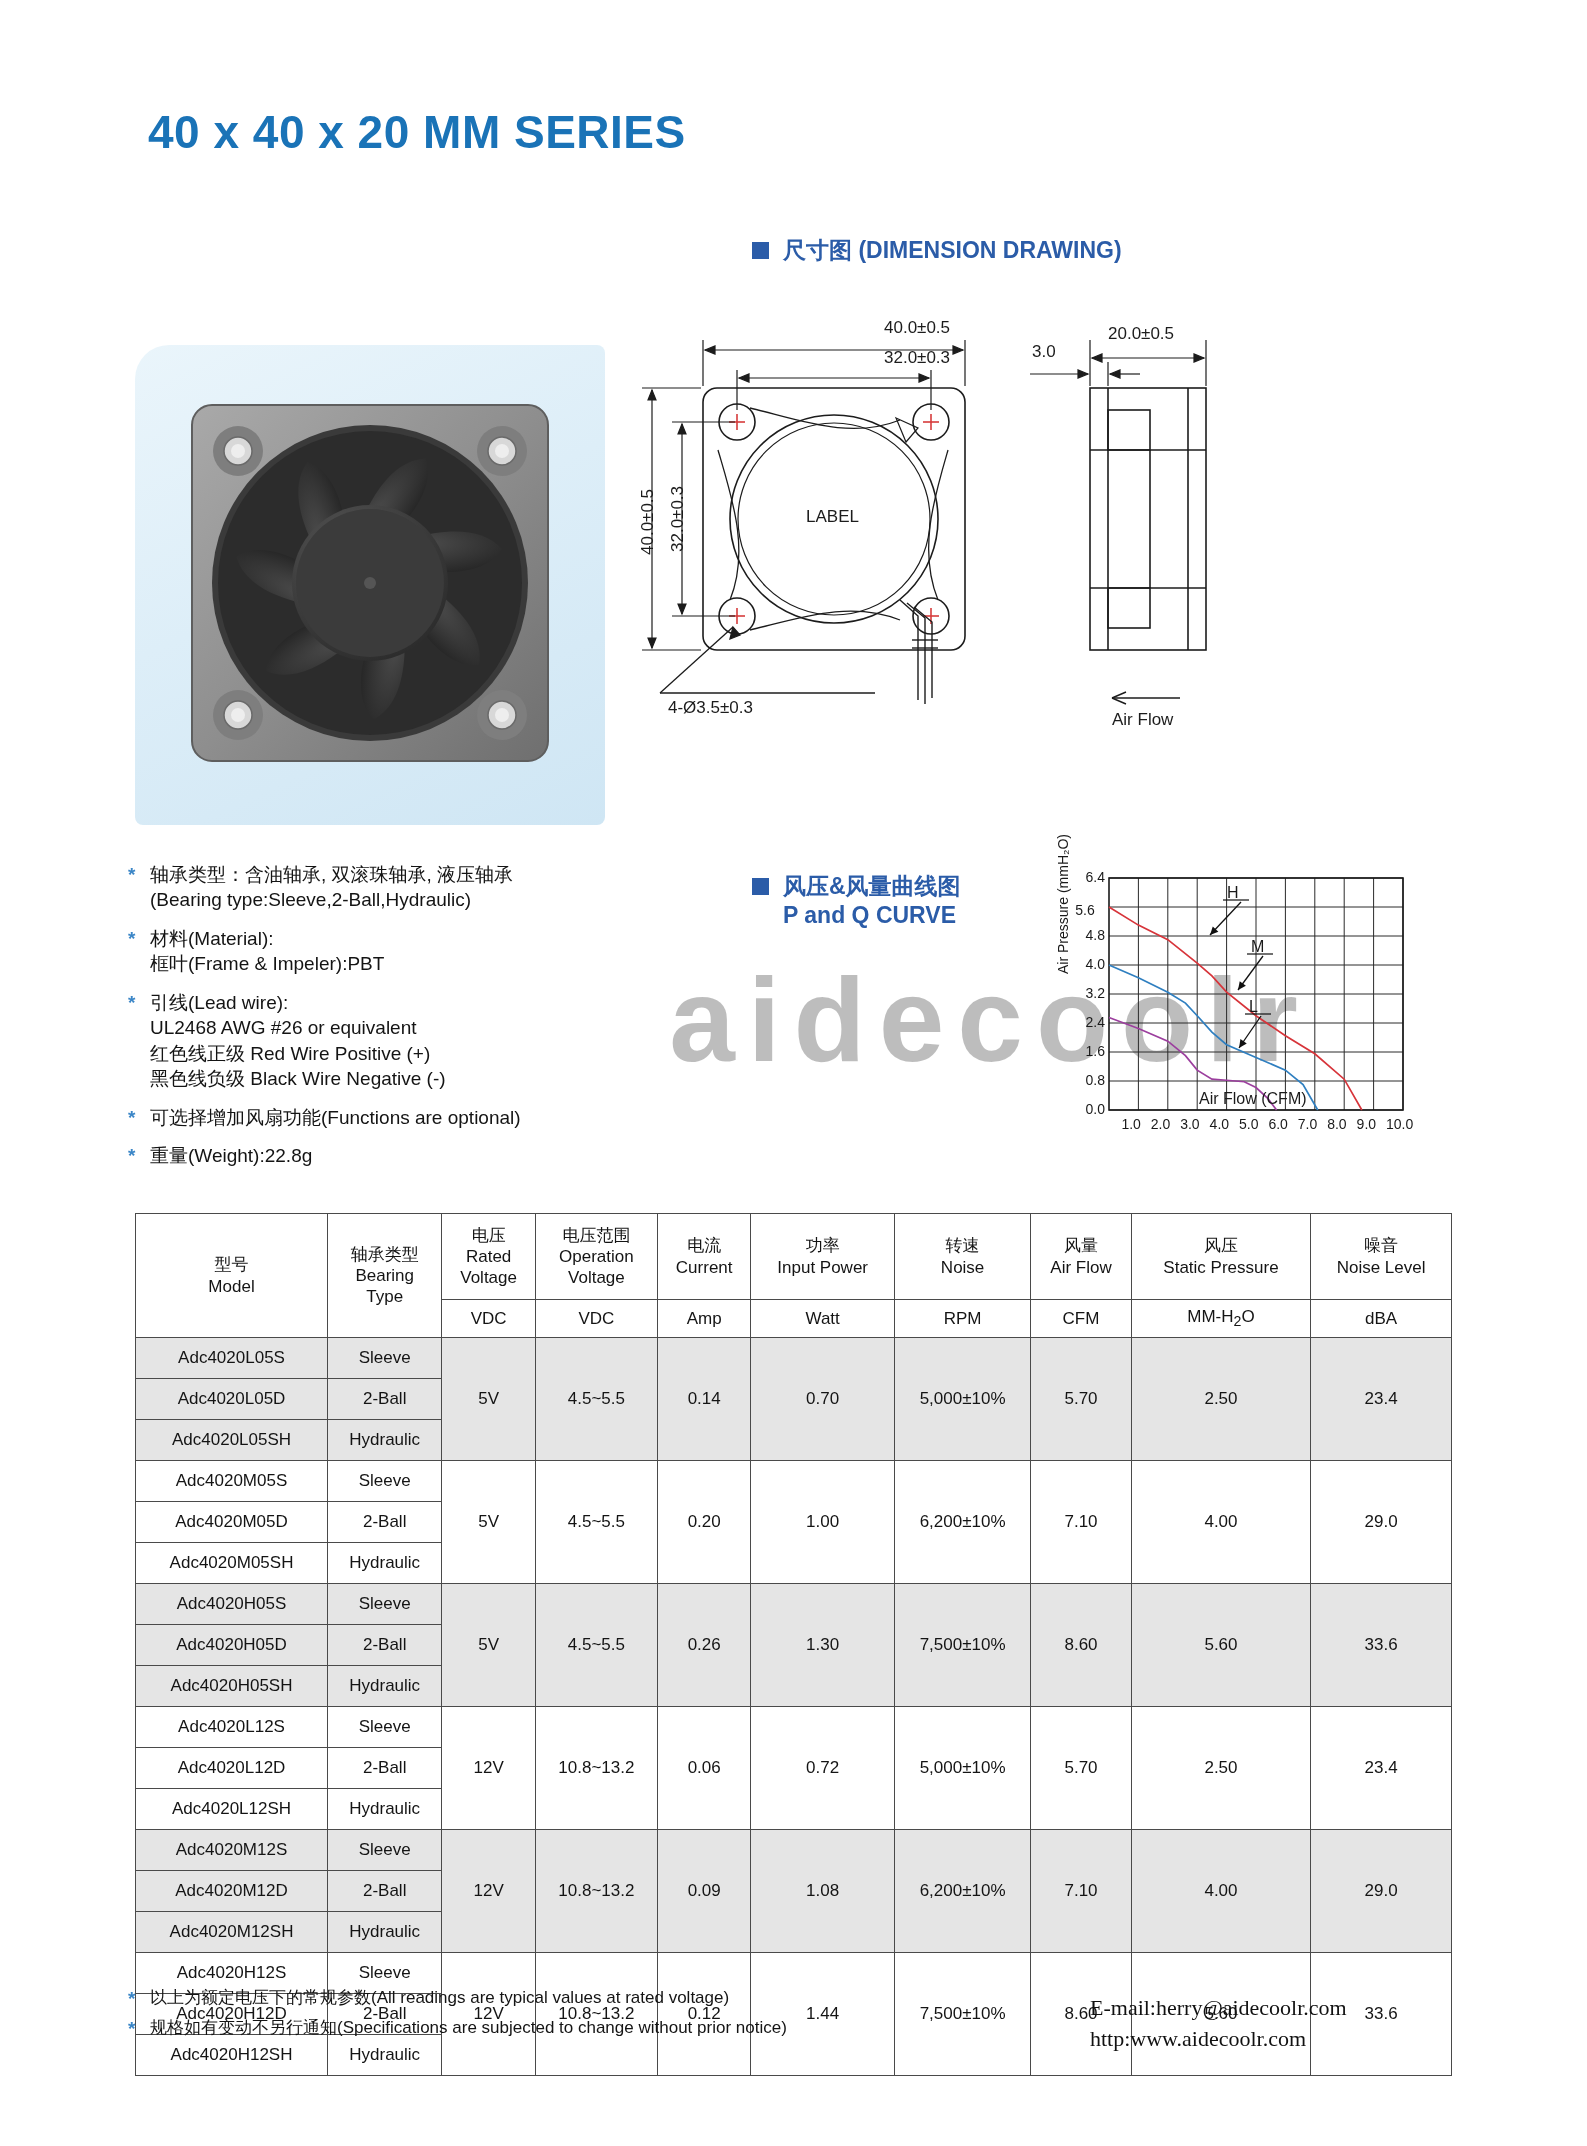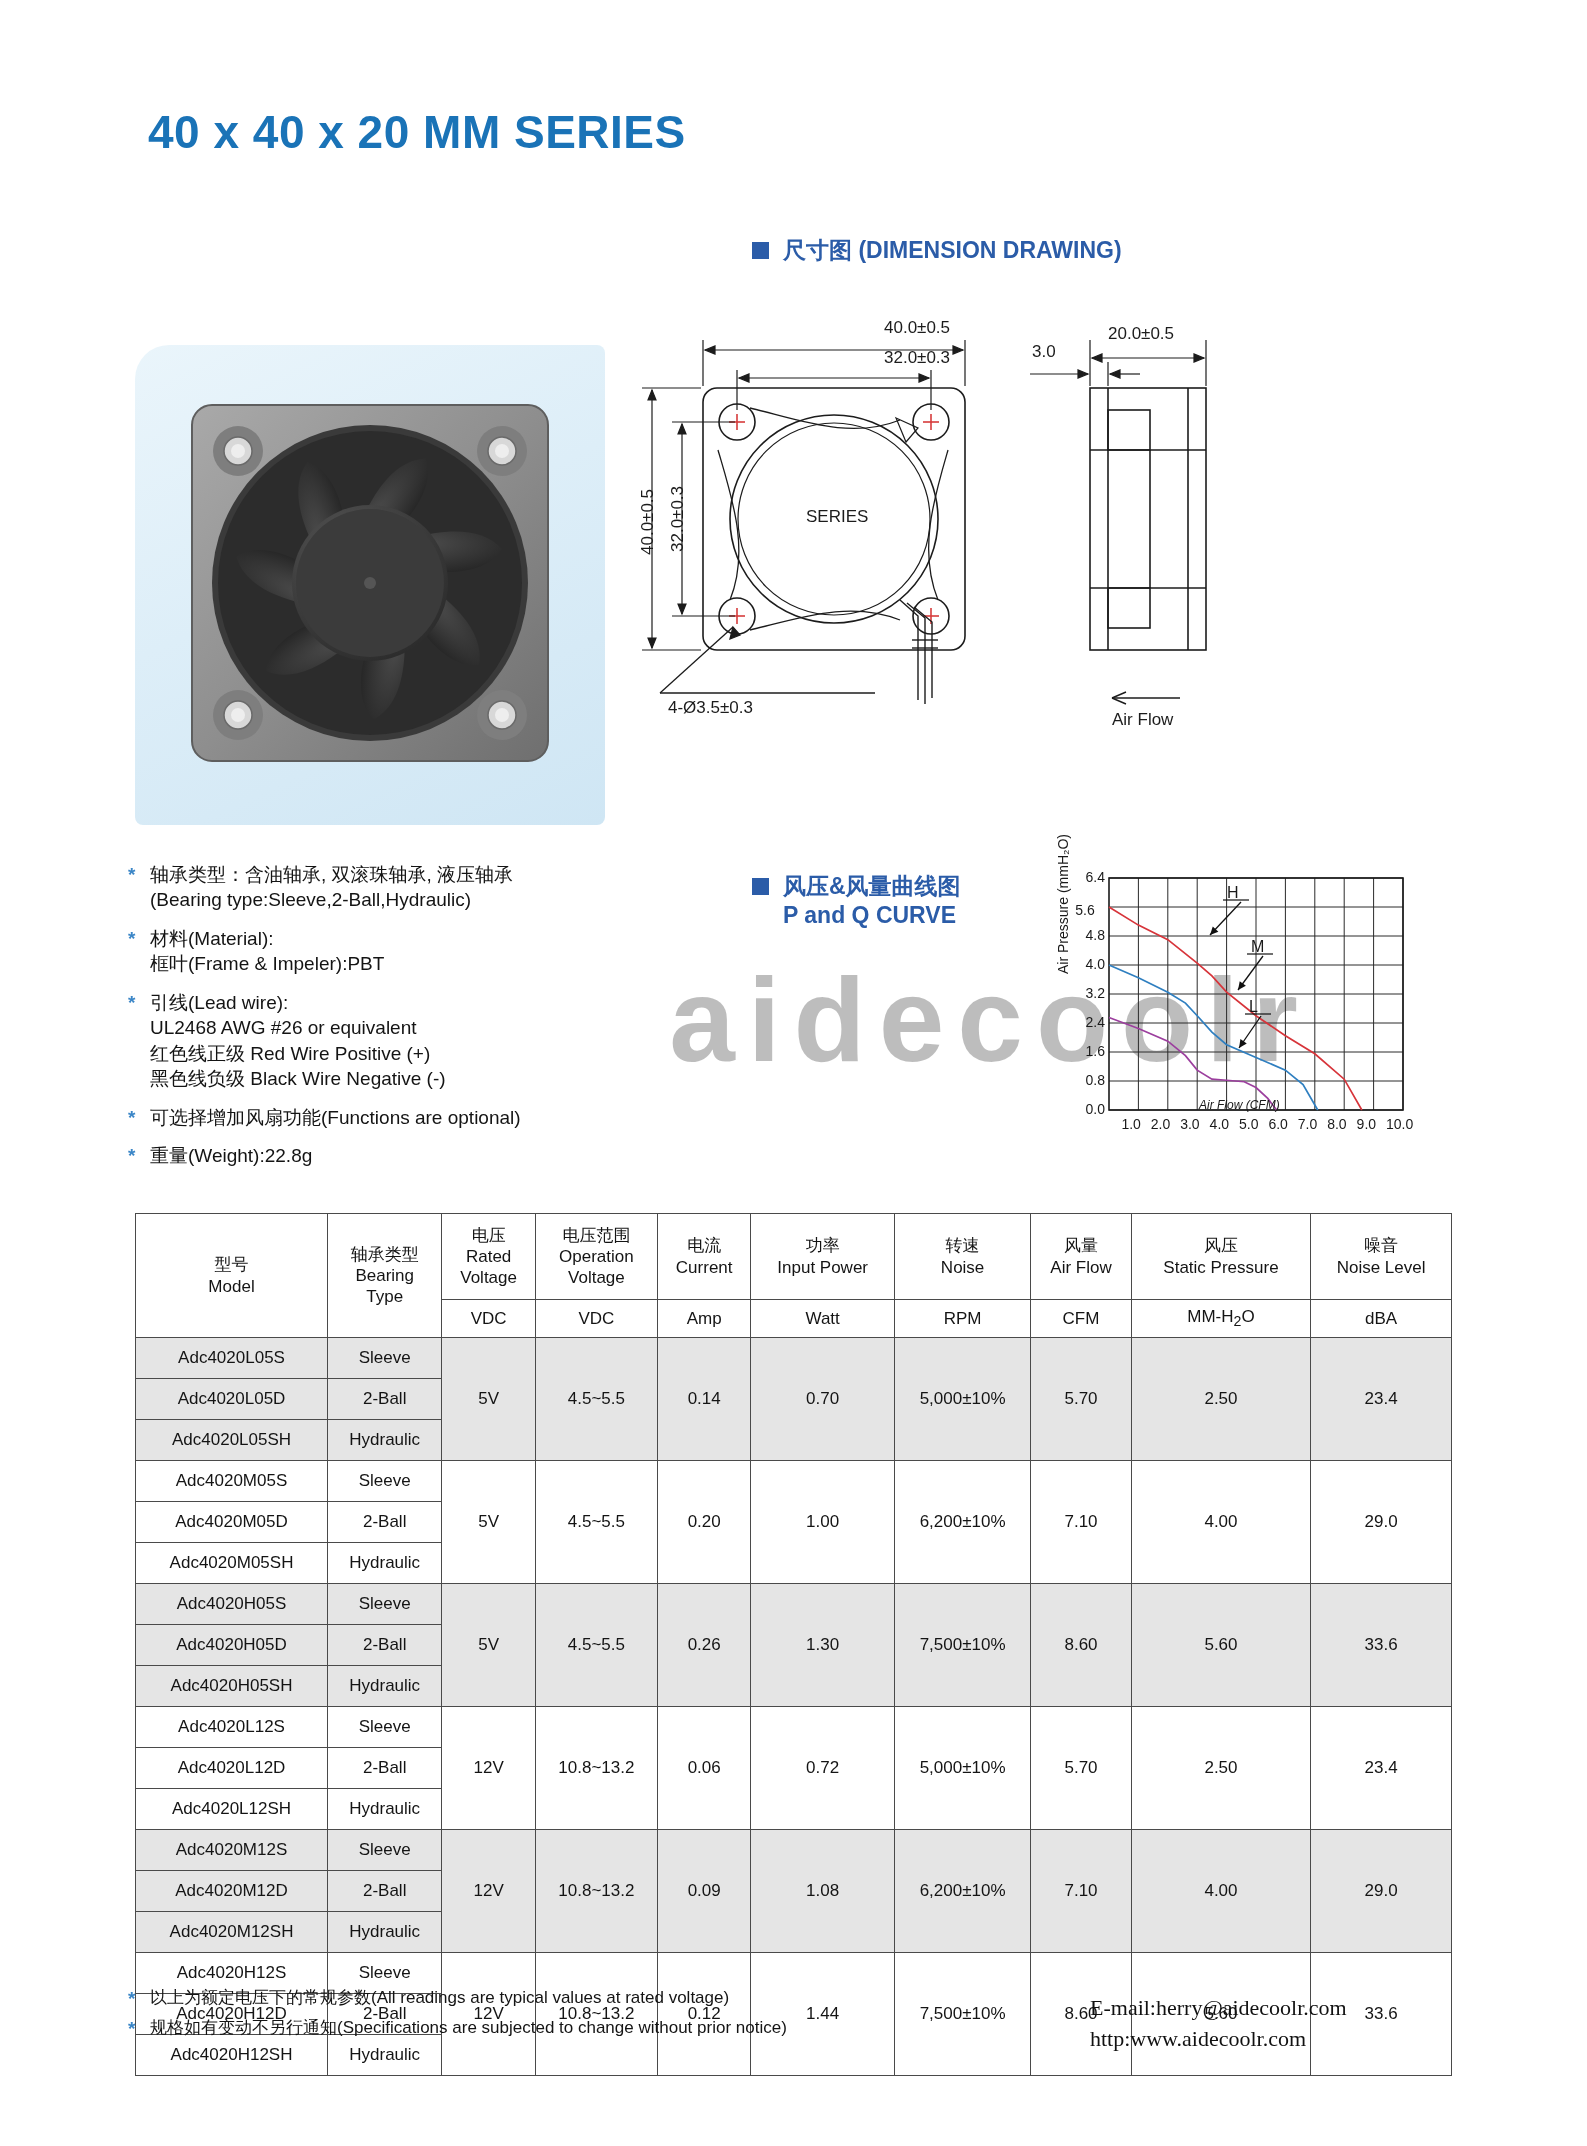--- a/index.html
+++ b/index.html
@@ -53,21 +53,21 @@
   }
   .dim-vert { transform-origin: left top; transform: rotate(-90deg); }
 
   
   .chart-box { position: absolute; left: 1063px; top: 862px; width: 350px; height: 300px; }
   .axis-y-title {
     position: absolute; left: -8px; top: 112px; font-size: 14px;
     transform-origin: left top; transform: rotate(-90deg); white-space: nowrap;
   }
   .axis-x-title {
-    position: absolute; left: 136px; top: 236px; font-size: 12px; white-space: nowrap; font-style: italic;
+    position: absolute; left: 136px; top: 228px; font-size: 16px; white-space: nowrap;
   }
   .ytick { position: absolute; font-size: 14px; text-align: right; width: 40px; }
   .xtick { position: absolute; font-size: 14px; text-align: left; width: 34px; }
   .curve-tag { position: absolute; font-size: 16px; font-weight: normal; }
 
   
   .watermark {
     position: absolute; left: 990px; top: 1020px;
     font-size: 118px; font-weight: bold; color: rgba(0,0,0,0.26);
     letter-spacing: 13px; white-space: nowrap;
@@ -338,21 +338,21 @@
       </g>
     </svg>
 
     <div class="dim-label" style="left:284px; top:18px;">40.0±0.5</div>
     <div class="dim-label" style="left:284px; top:48px;">32.0±0.3</div>
     <div class="dim-label dim-vert" style="left:38px; top:255px;">40.0±0.5</div>
     <div class="dim-label dim-vert" style="left:68px; top:252px;">32.0±0.3</div>
     <div class="dim-label" style="left:508px; top:24px;">20.0±0.5</div>
     <div class="dim-label" style="left:432px; top:42px;">3.0</div>
     <div class="dim-label" style="left:68px; top:398px;">4-Ø3.5±0.3</div>
-    <div class="dim-label" style="left:206px; top:207px;">SERIES</div>
+    <div class="dim-label" style="left:206px; top:207px;">LABEL</div>
     <div class="dim-label" style="left:512px; top:410px;">Air Flow</div>
   </div>
 
   <div class="watermark">aidecoolr</div>
 
   <div class="chart-box">
     <div class="axis-y-title">Air Pressure (mmH₂O)</div>
     <div class="axis-x-title">Air Flow (CFM)</div>
     <div id="ytick-holder">
         <div class="ytick" style="left: 2px; top: 239px;">0.0</div>

